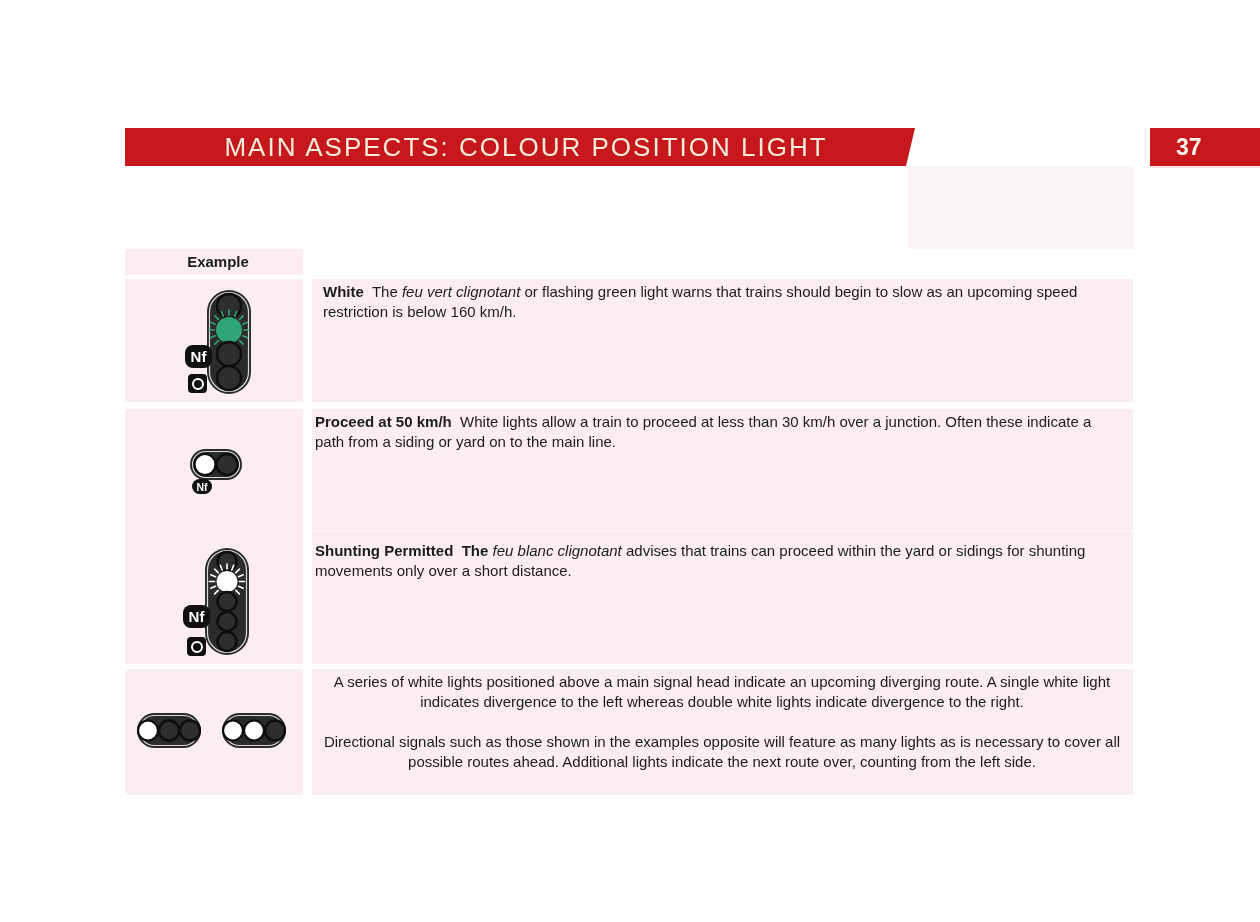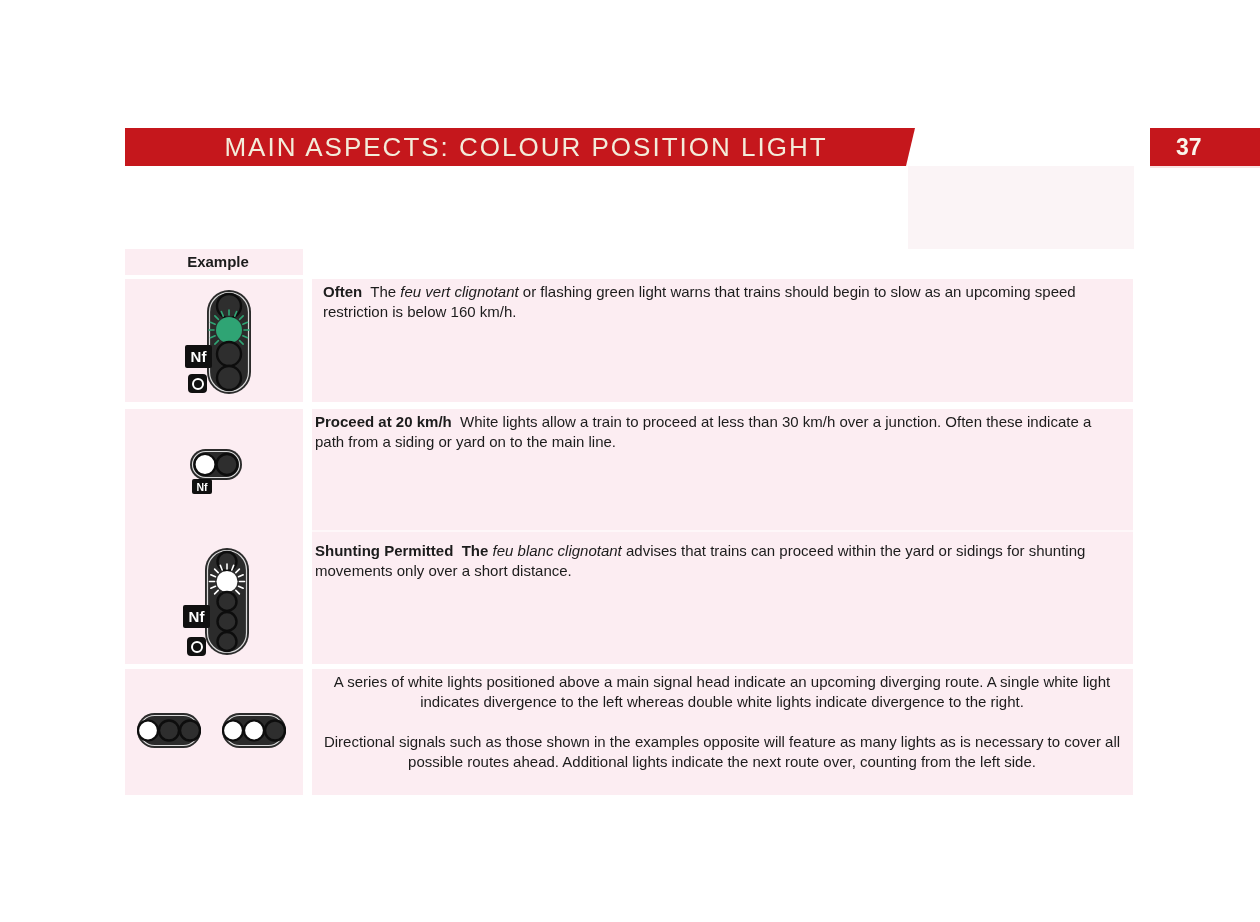--- a/index.html
+++ b/index.html
@@ -56,21 +56,21 @@
   .seg-i{font-style:italic;}
   .band-hairline{
     position:absolute;left:0;right:0;top:121px;height:2px;
     background:rgba(255,255,255,0.55);pointer-events:none;
   }
   
   .signal{position:absolute;}
   .sig-svg{position:absolute;line-height:0;}
   .nf-plate{
     position:absolute;background:#101010;color:#ffffff;font-weight:700;
-    display:flex;align-items:center;justify-content:center;border-radius:2px;
+    display:flex;align-items:center;justify-content:center;border-radius:8px;
   }
   .nf-large{width:27px;height:23px;font-size:15px;}
   .nf-small{width:20px;height:15px;font-size:10.5px;}
   .id-plate{
     position:absolute;width:19px;height:19px;background:#101010;border-radius:4px;
     display:flex;align-items:center;justify-content:center;
   }
   .id-plate .ring{width:8px;height:8px;border:2.5px solid #ffffff;border-radius:50%;}
 
   .sig-r1{left:60px;top:11px;width:70px;height:106px;}
@@ -139,21 +139,21 @@
                 <circle cx="22" cy="88" r="12" fill="#2e2e2e" stroke="#0d0d0d" stroke-width="2.4"></circle>
               </svg></div>
           <div class="nf-plate nf-large">Nf</div>
           <div class="id-plate">
               <span class="ring"></span>
             </div>
         </div>
       </div>
       <div class="gapcol"></div>
       <div class="cell">
-        <div class="meaning-text"><span class="seg-b">Often</span><span>&nbsp; The </span><span class="seg-i">feu vert clignotant</span><span> or flashing green light warns that trains should begin to slow as an upcoming speed restriction is below 160 km/h.</span></div>
+        <div class="meaning-text"><span class="seg-b">White</span><span>&nbsp; The </span><span class="seg-i">feu vert clignotant</span><span> or flashing green light warns that trains should begin to slow as an upcoming speed restriction is below 160 km/h.</span></div>
       </div>
     </div>
 
     <div class="trow r-band">
       <div class="cell">
         <div class="signal sig-r2">
           <div class="sig-svg"><svg width="52" height="31" viewBox="0 0 52 31">
                 <rect x="0" y="0" width="52" height="31" rx="15.5" fill="#2b2b2b"></rect>
                 <rect x="2.5" y="2.5" width="47" height="26" rx="13" fill="none" stroke="#d9d9d9" stroke-width="1.2"></rect>
                 <circle cx="15" cy="15.5" r="10.5" fill="#ffffff" stroke="#0d0d0d" stroke-width="2.2"></circle>
@@ -188,21 +188,21 @@
                 <circle cx="22" cy="93.5" r="9.5" fill="#2e2e2e" stroke="#0d0d0d" stroke-width="2.4"></circle>
               </svg></div>
           <div class="nf-plate nf-large">Nf</div>
           <div class="id-plate">
               <span class="ring"></span>
             </div>
         </div>
       </div>
       <div class="gapcol"></div>
       <div class="cell">
-        <div class="meaning-abs m-proceed"><span class="seg-b">Proceed at 20 km/h</span><span>&nbsp; White lights allow a train to proceed at less than 30 km/h over a junction. Often these indicate a path from a siding or yard on to the main line.</span></div>
+        <div class="meaning-abs m-proceed"><span class="seg-b">Proceed at 50 km/h</span><span>&nbsp; White lights allow a train to proceed at less than 30 km/h over a junction. Often these indicate a path from a siding or yard on to the main line.</span></div>
         <div class="meaning-abs m-shunt"><span class="seg-b">Shunting Permitted&nbsp; The </span><span class="seg-i">feu blanc clignotant</span><span> advises that trains can proceed within the yard or sidings for shunting movements only over a short distance.</span></div>
         <div class="band-hairline"></div>
       </div>
     </div>
 
     <div class="trow r-div">
       <div class="cell">
         <div class="signal sig-r4a">
           <div class="sig-svg"><svg width="64" height="35" viewBox="0 0 64 35">
                 <rect x="0" y="0" width="64" height="35" rx="17.5" fill="#2b2b2b"></rect>

